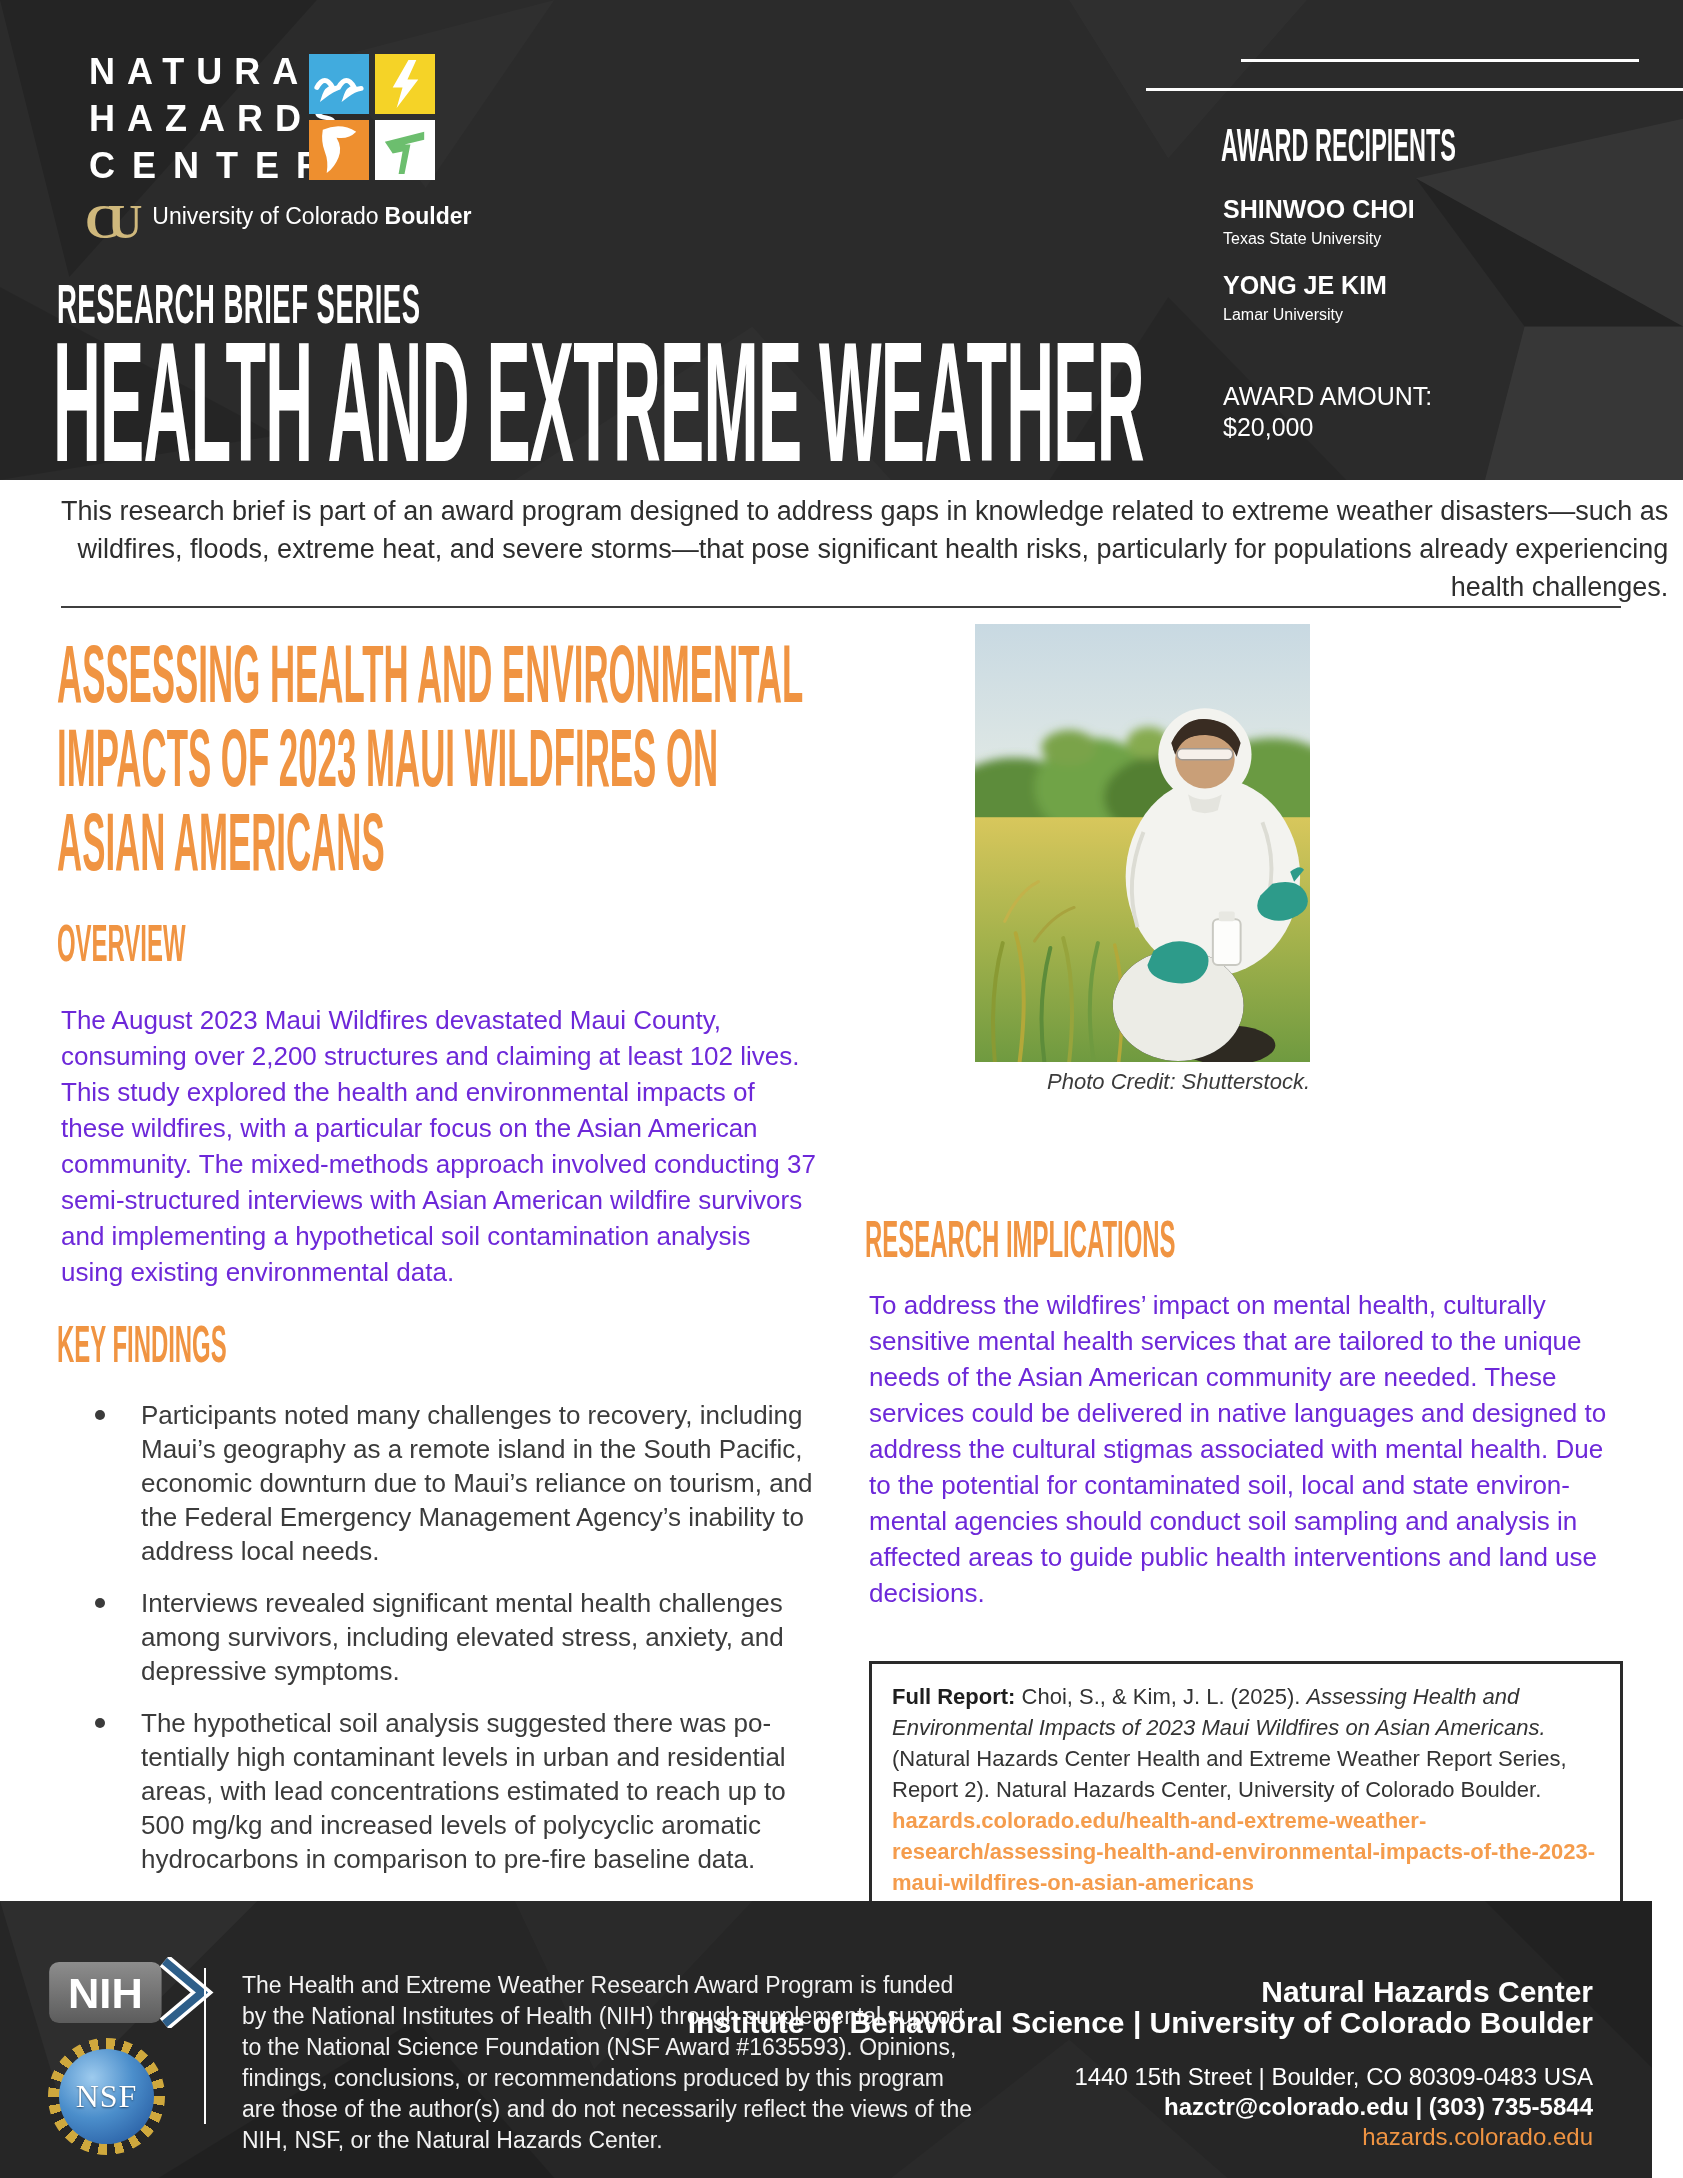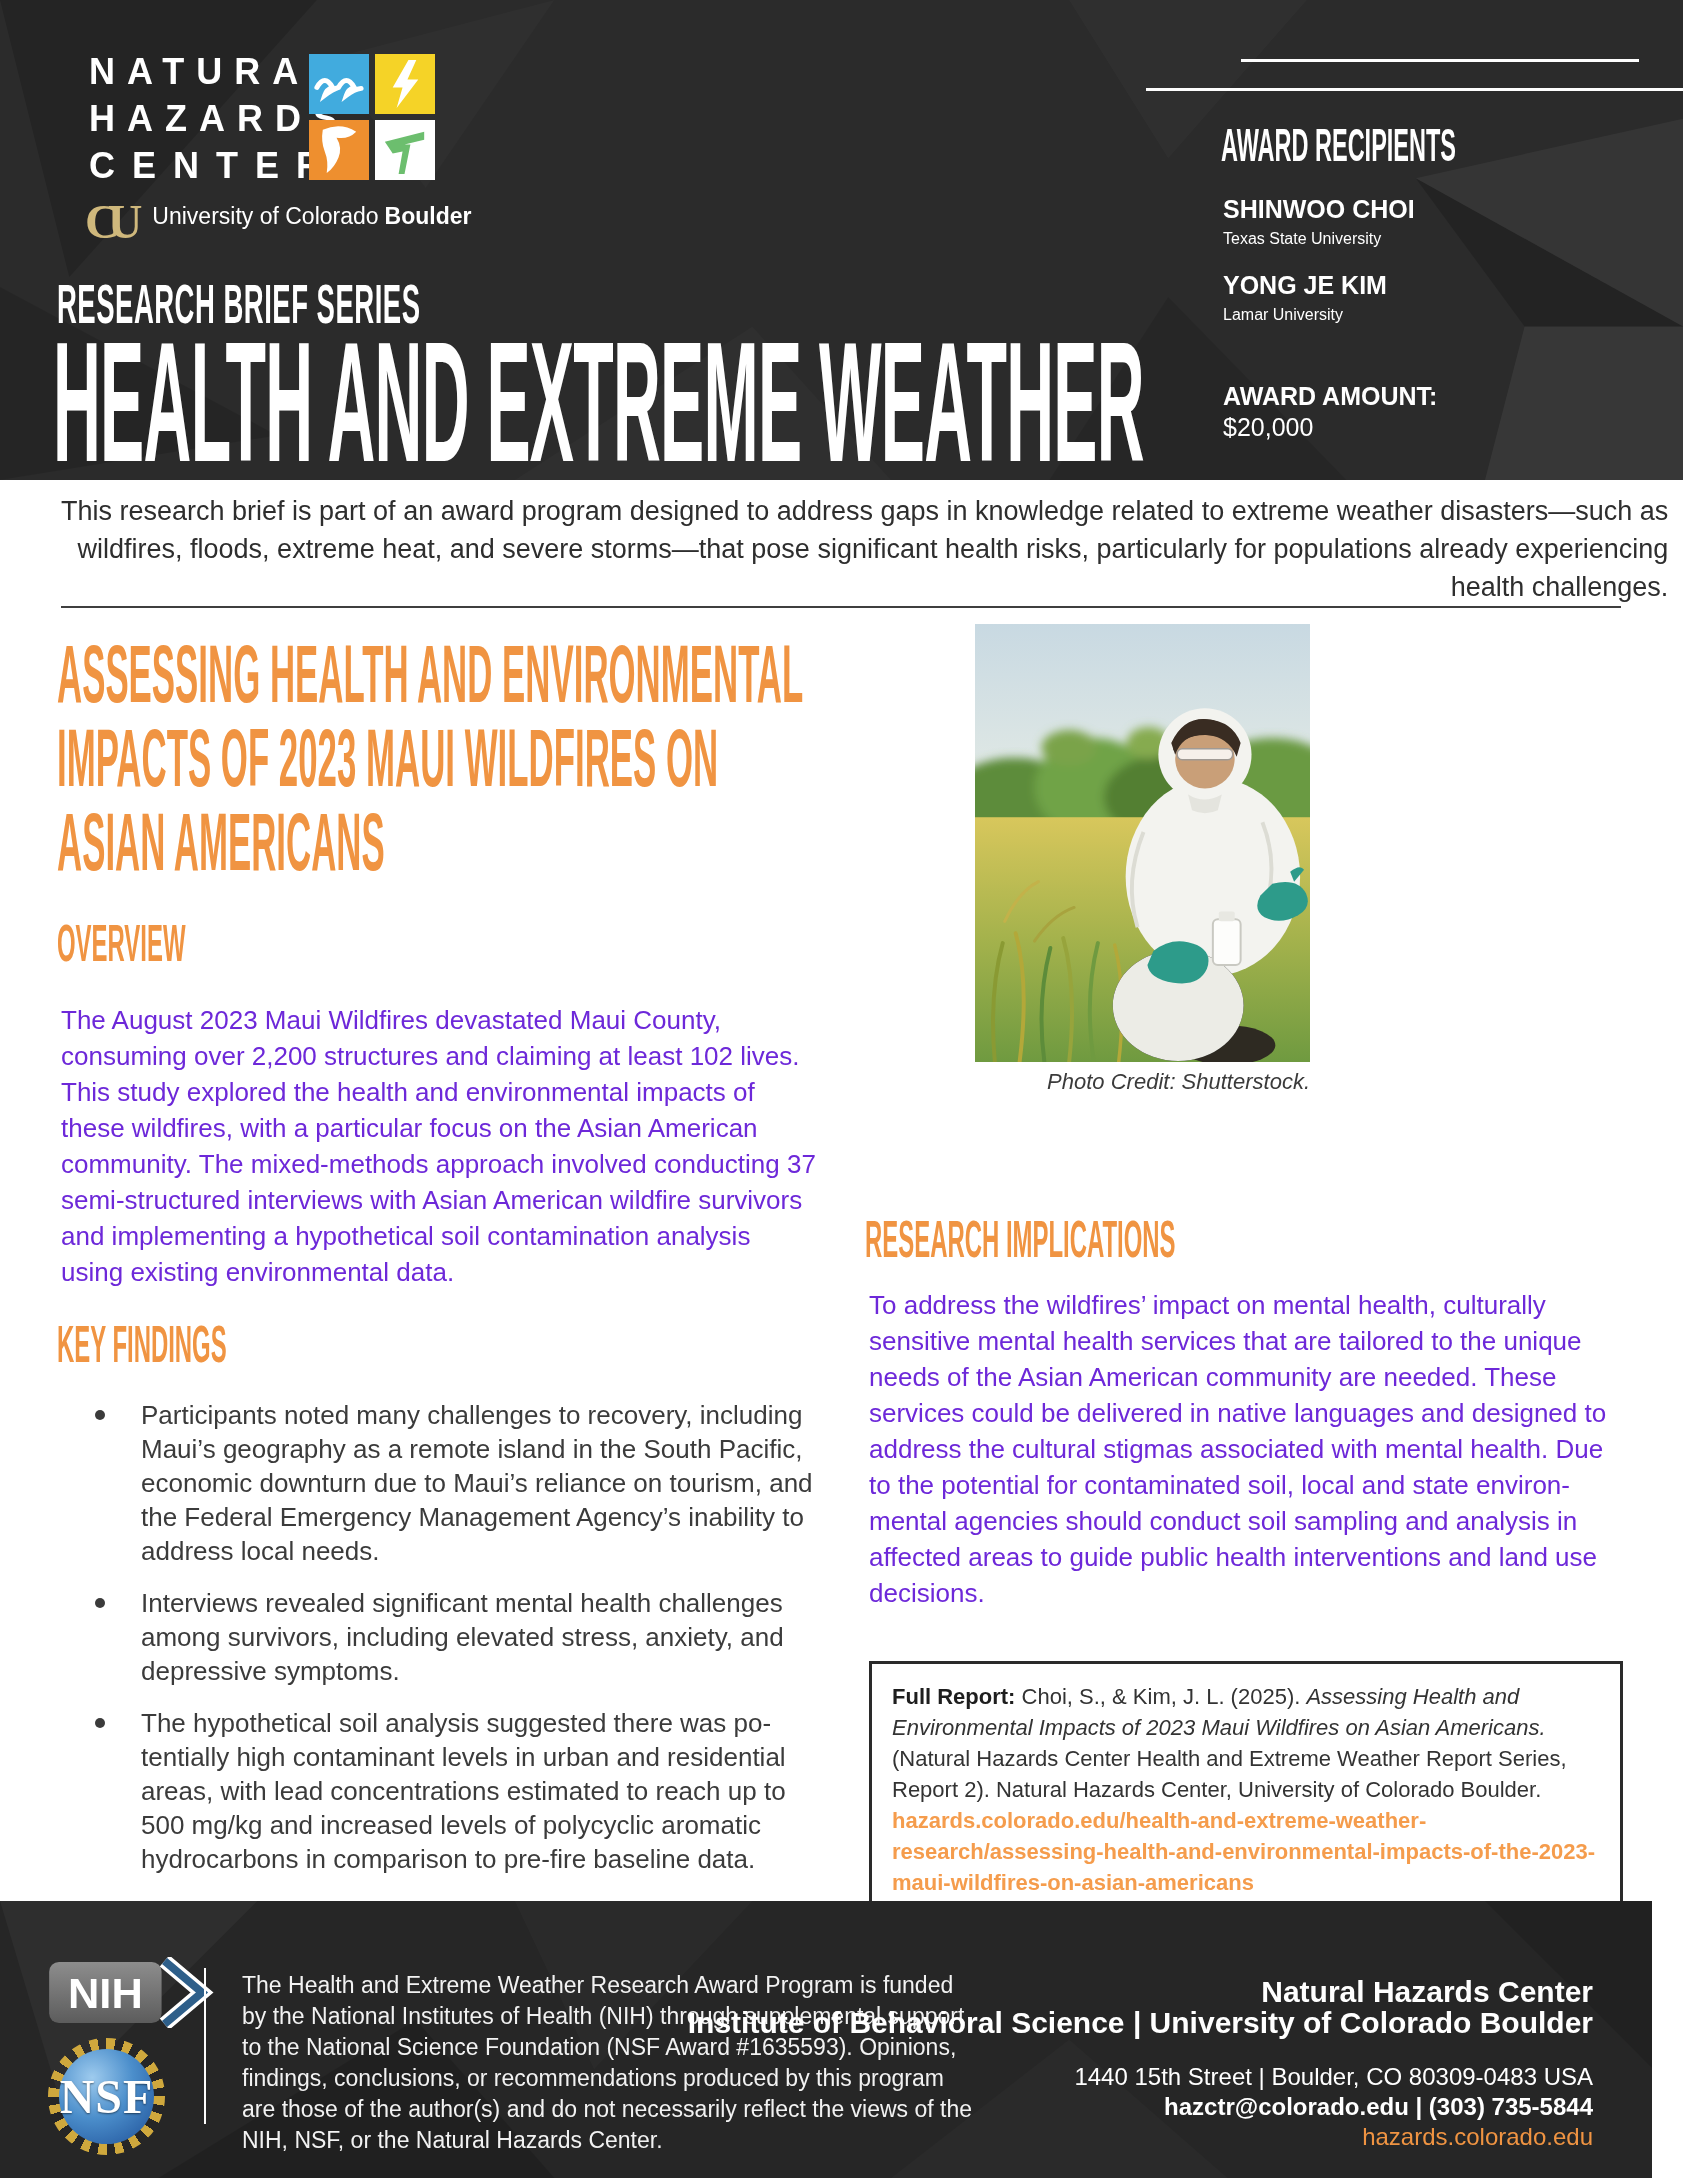--- a/index.html
+++ b/index.html
@@ -36,21 +36,21 @@
   .hline{position:absolute;height:3px;background:#fdfdfd;}
   .hline1{left:1241px;top:59px;width:398px;}
   .hline2{left:1146px;top:88px;width:537px;}
 
   .award-heading{position:absolute;left:1221px;top:121px;font-size:47px;transform:scaleX(.5);}
   .recipients{position:absolute;left:1223px;top:194px;color:#fff;}
   .recipient{margin-bottom:16px;}
   .recipient .r-name{font-weight:bold;font-size:25px;line-height:30px;}
   .recipient .r-affil{font-size:16px;line-height:30px;}
   .award-amount{position:absolute;left:1223px;top:381px;color:#fff;}
-  .aa-label{font-weight:bold;font-size:25px;line-height:31px;}
+  .aa-label{font-weight:normal;font-size:25px;line-height:31px;}
   .aa-value{font-size:25px;line-height:31px;}
 
   
   .pre{white-space:pre;}
   .intro{position:absolute;left:61px;top:492px;font-size:27px;
          line-height:38px;color:#2e2e2e;text-align:right;}
   .rule{position:absolute;left:61px;top:606px;width:1560px;height:2px;background:#3f3f3f;}
   .article-title{position:absolute;left:57px;top:632px;font-size:81px;line-height:84px;
                  transform:scaleX(.43);color:#f09442;}
   .sec-h{position:absolute;font-size:52px;transform:scaleX(.46);color:#f09442;}
@@ -82,21 +82,21 @@
   .fr-link{font-weight:bold;color:#f59c4c;}
 
   
   .footer{position:absolute;left:0;top:1901px;width:1652px;height:277px;background:#262626;overflow:hidden;}
   .nih-logo{position:absolute;left:48px;top:56px;}
   .nsf-logo{position:absolute;left:48px;top:137px;width:117px;height:117px;border-radius:50%;
             background:repeating-conic-gradient(#cfa83d 0deg 9deg, rgba(0,0,0,0) 9deg 18deg);}
   .nsf-globe{position:absolute;inset:11px;border-radius:50%;
              background:radial-gradient(circle at 35% 30%, #9ecbee 0%, #4b8ecb 45%, #1d4e96 100%);
              display:flex;align-items:center;justify-content:center;}
-  .nsf-globe span{font-family:"Liberation Serif",serif;font-weight:bold;font-size:48px;color:#fff;
+  .nsf-globe span{font-family:"Liberation Serif",serif;font-weight:normal;font-size:32px;color:#fff;
                   letter-spacing:1px;text-shadow:0 1px 2px rgba(0,0,0,.5);}
   .f-divider{position:absolute;left:204px;top:67px;width:2px;height:156px;background:#fdfdfd;}
   .f-funding{position:absolute;left:242px;top:69px;font-size:23px;line-height:31px;color:#f2f2f2;}
   .f-right{position:absolute;right:59px;top:75px;text-align:right;color:#ffffff;}
   .f-org,.f-dept{font-weight:bold;font-size:30px;line-height:31px;}
   .f-addr{margin-top:24px;font-size:24px;line-height:30px;}
   .f-contact{font-size:24px;line-height:30px;font-weight:bold;}
   .f-web{font-size:24px;line-height:30px;color:#f09442;}
 </style>
 </head>

